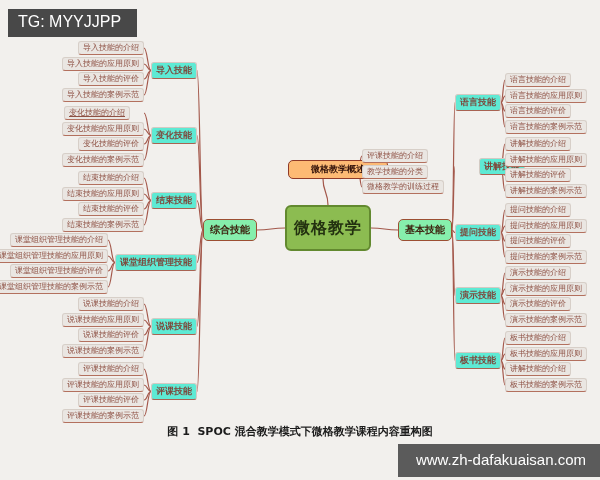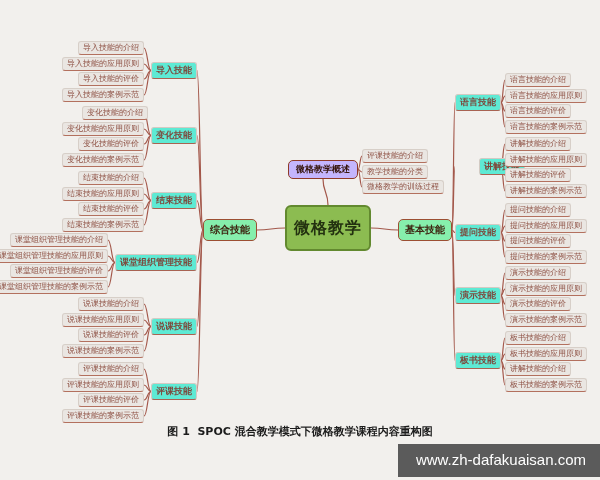--- a/index.html
+++ b/index.html
@@ -14,22 +14,22 @@
   #mindmap{position:absolute;left:0;top:0;width:600px;height:480px;}
   #edges{position:absolute;left:0;top:0;}
   #edges path{stroke:#a3574a;stroke-width:1.2;fill:none;}
   .node{position:absolute;box-sizing:border-box;white-space:nowrap;line-height:1;z-index:2;}
   .leaf{background:#eae6e2;border:1px solid #d7cfc8;border-bottom-color:#b3705e;border-radius:3px;
         color:#8e5144;font-size:8px;padding:2px 4px;}
   .mid{background:#5eead4;border:1px solid #d3cac3;border-bottom-color:#a86352;border-radius:3px;
        color:#7d4a3e;font-size:9px;font-weight:bold;padding:3px 4px;}
   .branch{background:#86efac;border:1.5px solid #9c4f33;border-radius:5px;color:#3d2410;
           font-size:10px;font-weight:bold;padding:5px 6px;}
-  .overview{background:#c4b5fd;border:1.5px solid #8f3a28;border-radius:5px;color:#36150c;
-            font-size:9px;font-weight:bold;padding:4px 7px;}
+  .overview{background:#fdba74;border:1.5px solid #8f3a28;border-radius:5px;color:#36150c;
+            font-size:9px;font-weight:bold;padding:4px 22px;}
   .root{background:#8cbc51;border:2px solid #62892f;border-radius:6px;color:#233110;
         font-size:16px;font-weight:bold;padding:13px 7px;letter-spacing:1px;}
 </style>
 </head>
 <body>
 
 <div id="screen">
   <div id="mindmap">
     <svg id="edges" width="600" height="480">
         <path d="M203.0,230.0 C200.0,230.0 200.0,70.5 197.0,70.5"></path>
@@ -100,21 +100,21 @@
       <div class="node leaf" style="left: 362px; top: 164.5px;">教学技能的分类</div>
       <div class="node leaf" style="left: 362px; top: 180px;">微格教学的训练过程</div>
       <div class="node branch" style="left: 203px; top: 219px;">综合技能</div>
       <div class="node branch" style="left: 398px; top: 219px;">基本技能</div>
       <div class="node mid" style="left: 151px; top: 62.25px;">导入技能</div>
       <div class="node leaf" style="left: 78px; top: 41px;">导入技能的介绍</div>
       <div class="node leaf" style="left: 62px; top: 56.5px; font-family: Liberation Mono, monospace;">导入技能的应用原则</div>
       <div class="node leaf" style="left: 78px; top: 72px;">导入技能的评价</div>
       <div class="node leaf" style="left: 62px; top: 87.5px;">导入技能的案例示范</div>
       <div class="node mid" style="left: 151px; top: 127.25px;">变化技能</div>
-      <div class="node leaf" style="left: 82px; top: 106px;">变化技能的介绍</div>
+      <div class="node leaf" style="left: 64px; top: 106px; text-decoration: underline;">变化技能的介绍</div>
       <div class="node leaf" style="left: 62px; top: 121.5px;">变化技能的应用原则</div>
       <div class="node leaf" style="left: 78px; top: 137px;">变化技能的评价</div>
       <div class="node leaf" style="left: 62px; top: 152.5px;">变化技能的案例示范</div>
       <div class="node mid" style="left: 151px; top: 192.25px;">结束技能</div>
       <div class="node leaf" style="left: 78px; top: 171px;">结束技能的介绍</div>
       <div class="node leaf" style="left: 62px; top: 186.5px;">结束技能的应用原则</div>
       <div class="node leaf" style="left: 78px; top: 202px;">结束技能的评价</div>
       <div class="node leaf" style="left: 62px; top: 217.5px;">结束技能的案例示范</div>
       <div class="node mid" style="left: 115px; top: 254.25px;">课堂组织管理技能</div>
       <div class="node leaf" style="left: 10px; top: 233px;">课堂组织管理技能的介绍</div>
@@ -150,15 +150,16 @@
       <div class="node leaf" style="left: 505px; top: 266px;">演示技能的介绍</div>
       <div class="node leaf" style="left: 505px; top: 281.5px;">演示技能的应用原则</div>
       <div class="node leaf" style="left: 505px; top: 297px;">演示技能的评价</div>
       <div class="node leaf" style="left: 505px; top: 312.5px;">演示技能的案例示范</div>
       <div class="node mid" style="left: 455px; top: 352.25px;">板书技能</div>
       <div class="node leaf" style="left: 505px; top: 331px;">板书技能的介绍</div>
       <div class="node leaf" style="left: 505px; top: 346.5px;">板书技能的应用原则</div>
       <div class="node leaf" style="left: 505px; top: 362px;">讲解技能的介绍</div>
       <div class="node leaf" style="left: 505px; top: 377.5px;">板书技能的案例示范</div>
     </div>
+  <div id="wm-top" class="wm">TG: MYYJJPP</div>
   <div id="caption">图 1  SPOC 混合教学模式下微格教学课程内容重构图</div>
   <div id="wm-bottom" class="wm">www.zh-dafakuaisan.com</div>
 </div>
 
 </body></html>

